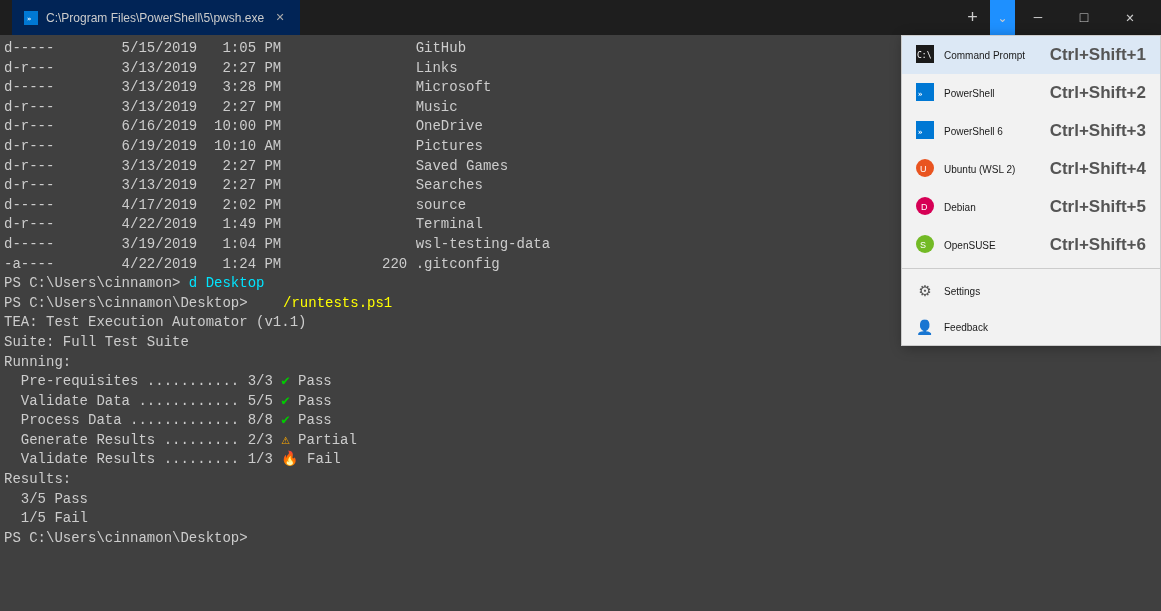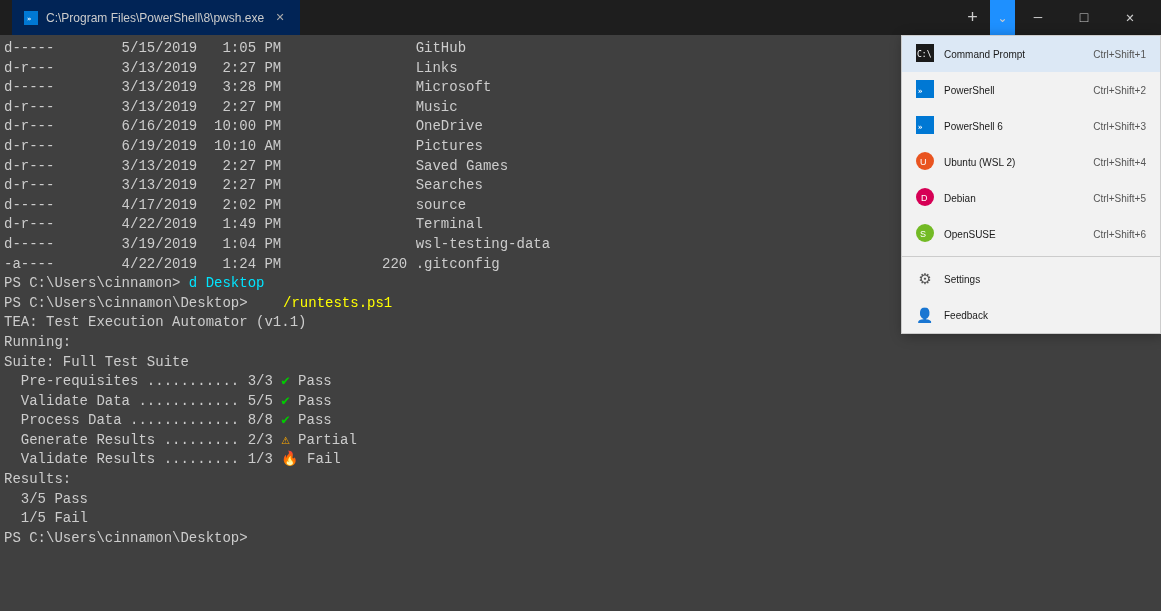--- a/index.html
+++ b/index.html
@@ -154,22 +154,23 @@
       justify-content: center;
       flex-shrink: 0;
     }
 
     .menu-item .item-label {
       flex: 1;
       font-size: 10px;
     }
 
     .menu-item .item-shortcut {
-      font-size: 10px;
+      font-size: 17px;
       color: #555;
+      font-weight: bold;
     }
 
     .menu-divider {
       height: 1px;
       background: #ccc;
       margin: 4px 0;
     }
   </style>
 </head>
 <body>
@@ -177,21 +178,21 @@
 <div class="terminal-window">
 
   <div class="title-bar">
     <div class="tab">
       <div class="tab-icon">
         <svg width="10" height="10" viewBox="0 0 10 10">
           <rect width="10" height="10" fill="#0078d4"></rect>
           <text x="1" y="8" font-size="7" fill="white" font-family="monospace" font-weight="bold">»</text>
         </svg>
       </div>
-      <span>C:\Program Files\PowerShell\8\pwsh.exe</span>
+      <span>C:\Program Files\PowerShell\5\pwsh.exe</span>
       <div class="close-btn">✕</div>
     </div>
 
     <div class="title-bar-controls">
       <button class="new-tab-btn">+</button>
       <button class="dropdown-btn">⌄</button>
       <div class="win-btn">─</div>
       <div class="win-btn">□</div>
       <div class="win-btn close">✕</div>
     </div>
@@ -286,22 +287,22 @@
       <div class="line">d-r---        3/13/2019   2:27 PM                Saved Games</div>
       <div class="line">d-r---        3/13/2019   2:27 PM                Searches</div>
       <div class="line">d-----        4/17/2019   2:02 PM                source</div>
       <div class="line">d-r---        4/22/2019   1:49 PM                Terminal</div>
       <div class="line">d-----        3/19/2019   1:04 PM                wsl-testing-data</div>
       <div class="line">-a----        4/22/2019   1:24 PM            220 .gitconfig</div>
       <div class="line"></div>
       <div class="line"><span>PS C:\Users\cinnamon&gt; </span><span style="color: rgb(0, 229, 255);">d Desktop</span></div>
       <div class="line"><span>PS C:\Users\cinnamon\Desktop&gt; </span><span style="color: rgb(255, 255, 0); margin-left: 27px;">/runtests.ps1</span></div>
       <div class="line">TEA: Test Execution Automator (v1.1)</div>
+      <div class="line">Suite: Full Test Suite</div>
       <div class="line">Running:</div>
-      <div class="line">Suite: Full Test Suite</div>
       <div class="line"><span>  Pre-requisites ........... 3/3 </span><span style="color: rgb(0, 204, 0);">✔</span><span> Pass</span></div>
       <div class="line"><span>  Validate Data ............ 5/5 </span><span style="color: rgb(0, 204, 0);">✔</span><span> Pass</span></div>
       <div class="line"><span>  Process Data ............. 8/8 </span><span style="color: rgb(0, 204, 0);">✔</span><span> Pass</span></div>
       <div class="line"><span>  Generate Results ......... 2/3 </span><span style="color: rgb(255, 170, 0);">⚠</span><span> Partial</span></div>
       <div class="line"><span>  Validate Results ......... 1/3 </span><span style="color: rgb(255, 68, 68);">🔥</span><span> Fail</span></div>
       <div class="line">Results:</div>
       <div class="line">  3/5 Pass</div>
       <div class="line">  1/5 Fail</div>
       <div class="line"></div>
       <div class="line">PS C:\Users\cinnamon\Desktop&gt;</div>

